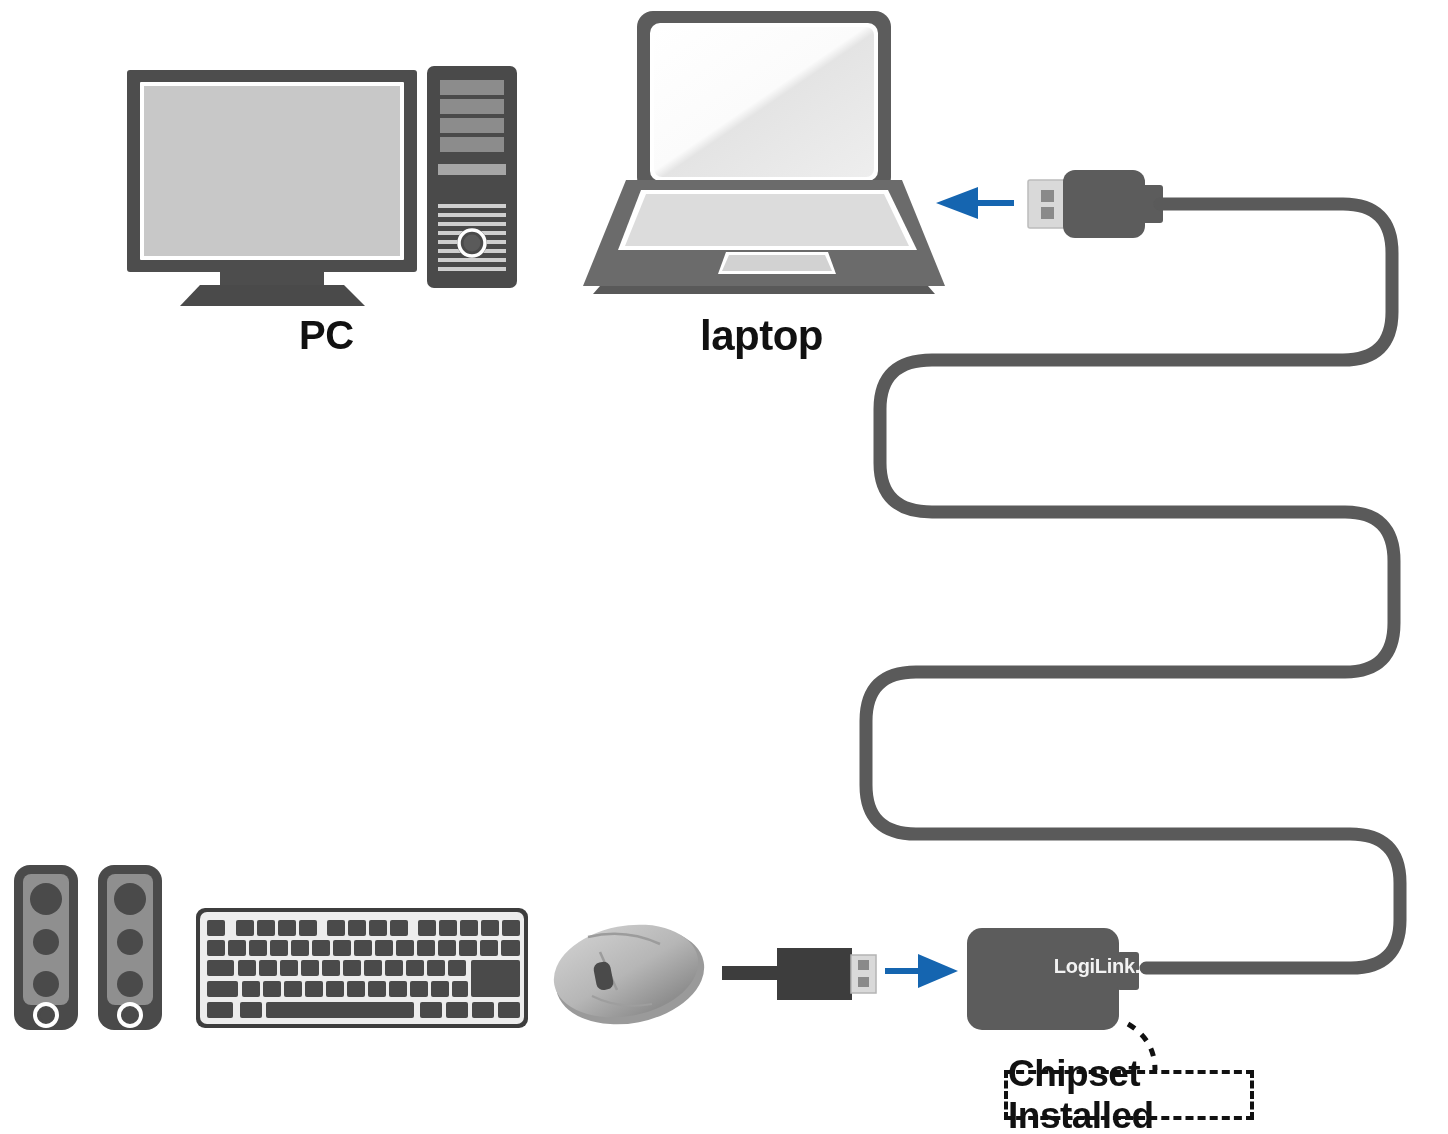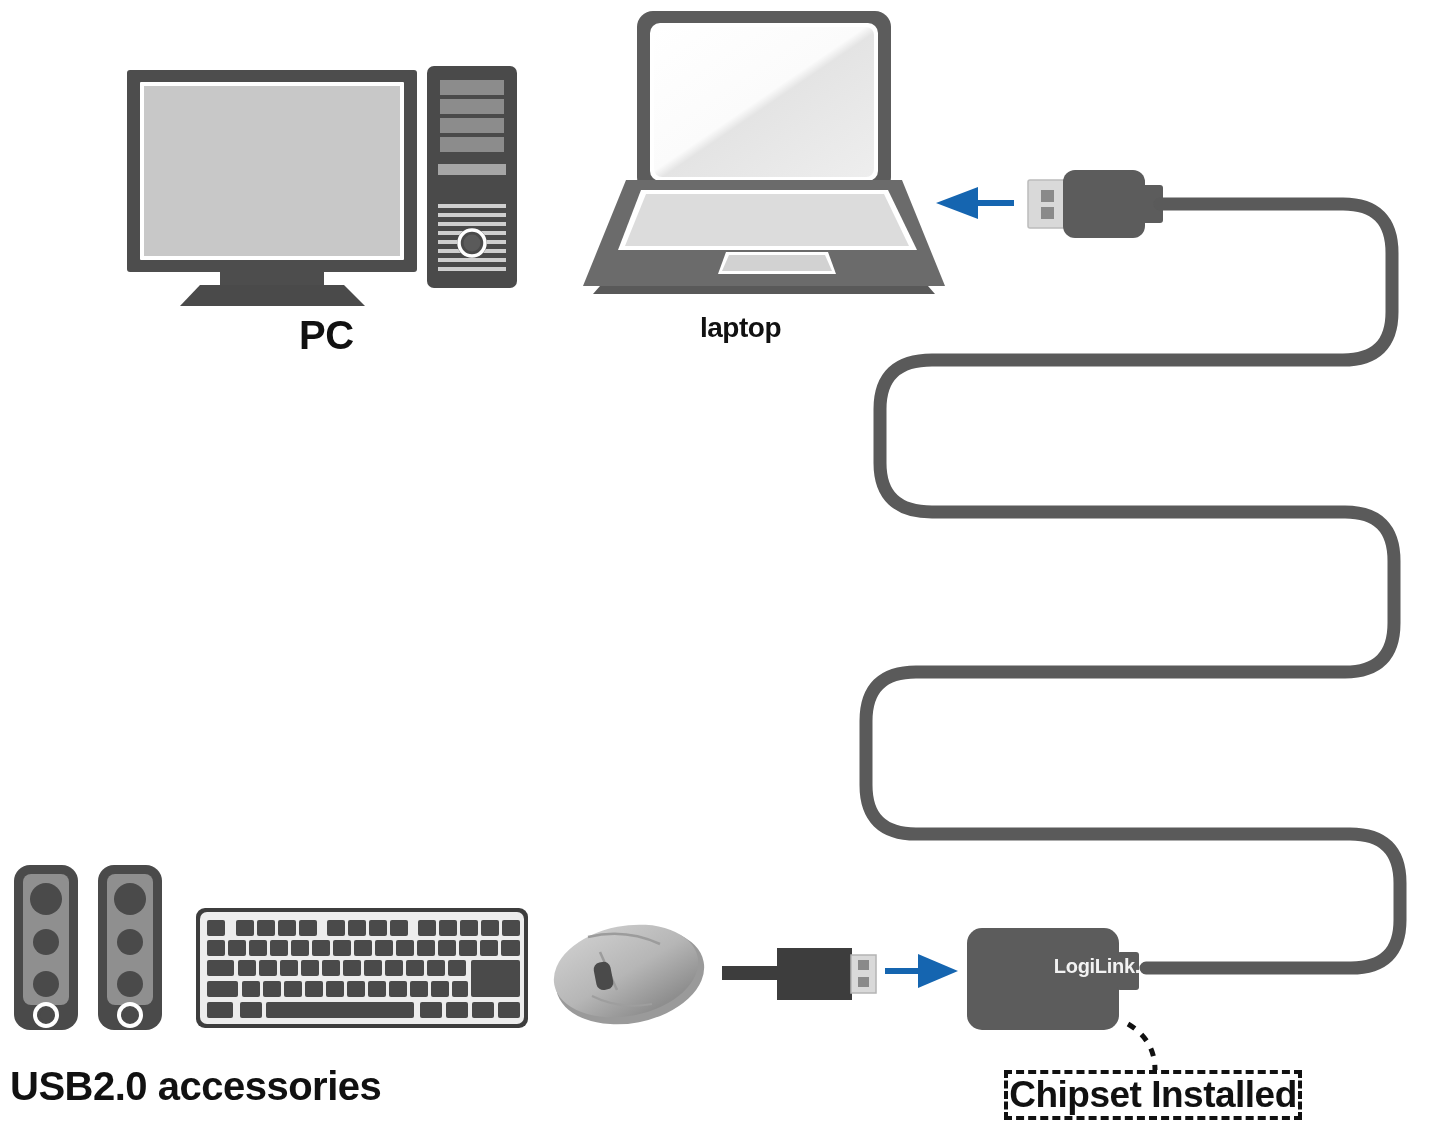--- a/index.html
+++ b/index.html
@@ -11,25 +11,25 @@
   #stage{position:absolute;left:0;top:0;width:1448px;height:1134px;background:#fff;}
   svg.layer{position:absolute;left:0;top:0;width:1448px;height:1134px;}
   .lbl{
     position:absolute;
     font-weight:bold;
     color:#111111;
     white-space:nowrap;
     letter-spacing:-0.5px;
   }
   #label-pc{left:299px;top:313px;font-size:40px;text-align:center;}
-  #label-laptop{left:700px;top:312px;font-size:28px;}
+  #label-laptop{left:700px;top:312px;font-size:42px;}
   #label-accessories{left:10px;top:1064px;font-size:40px;}
   #chipset-box{
     position:absolute;left:1004px;top:1070px;
-    width:298px;height:50px;
+    width:250px;height:50px;
     border:4px dashed #111111;
     display:flex;align-items:center;justify-content:center;
     box-sizing:border-box;
   }
   #chipset-box .txt{font-size:37px;font-weight:bold;color:#111;letter-spacing:-0.5px;}
   #logilink-text{
     position:absolute;left:1020px;top:955px;width:120px;
     text-align:right;
     font-size:20px;font-weight:bold;color:#f2f2f2;
     letter-spacing:-0.3px;
@@ -275,21 +275,20 @@
       <rect x="1117" y="952" width="22" height="38" rx="3" ry="3" fill="#5c5c5c"></rect>
     </g>
 
     <path fill="none" stroke="#111111" stroke-width="5" stroke-dasharray="8,9" stroke-linecap="butt" d="M 1128 1024 Q 1155 1040 1155 1070"></path>
   </svg>
 
   <div class="lbl" id="label-pc">PC</div>
 
   <div class="lbl" id="label-laptop">laptop</div>
 
-  <div class="lbl" id="label-accessories">USB2.0 accessories</div>
 
   <div id="logilink-text">LogiLink.</div>
 
   <div id="chipset-box">
     <span class="txt">Chipset Installed</span>
   </div>
 
 </div>
 
 </body></html>

